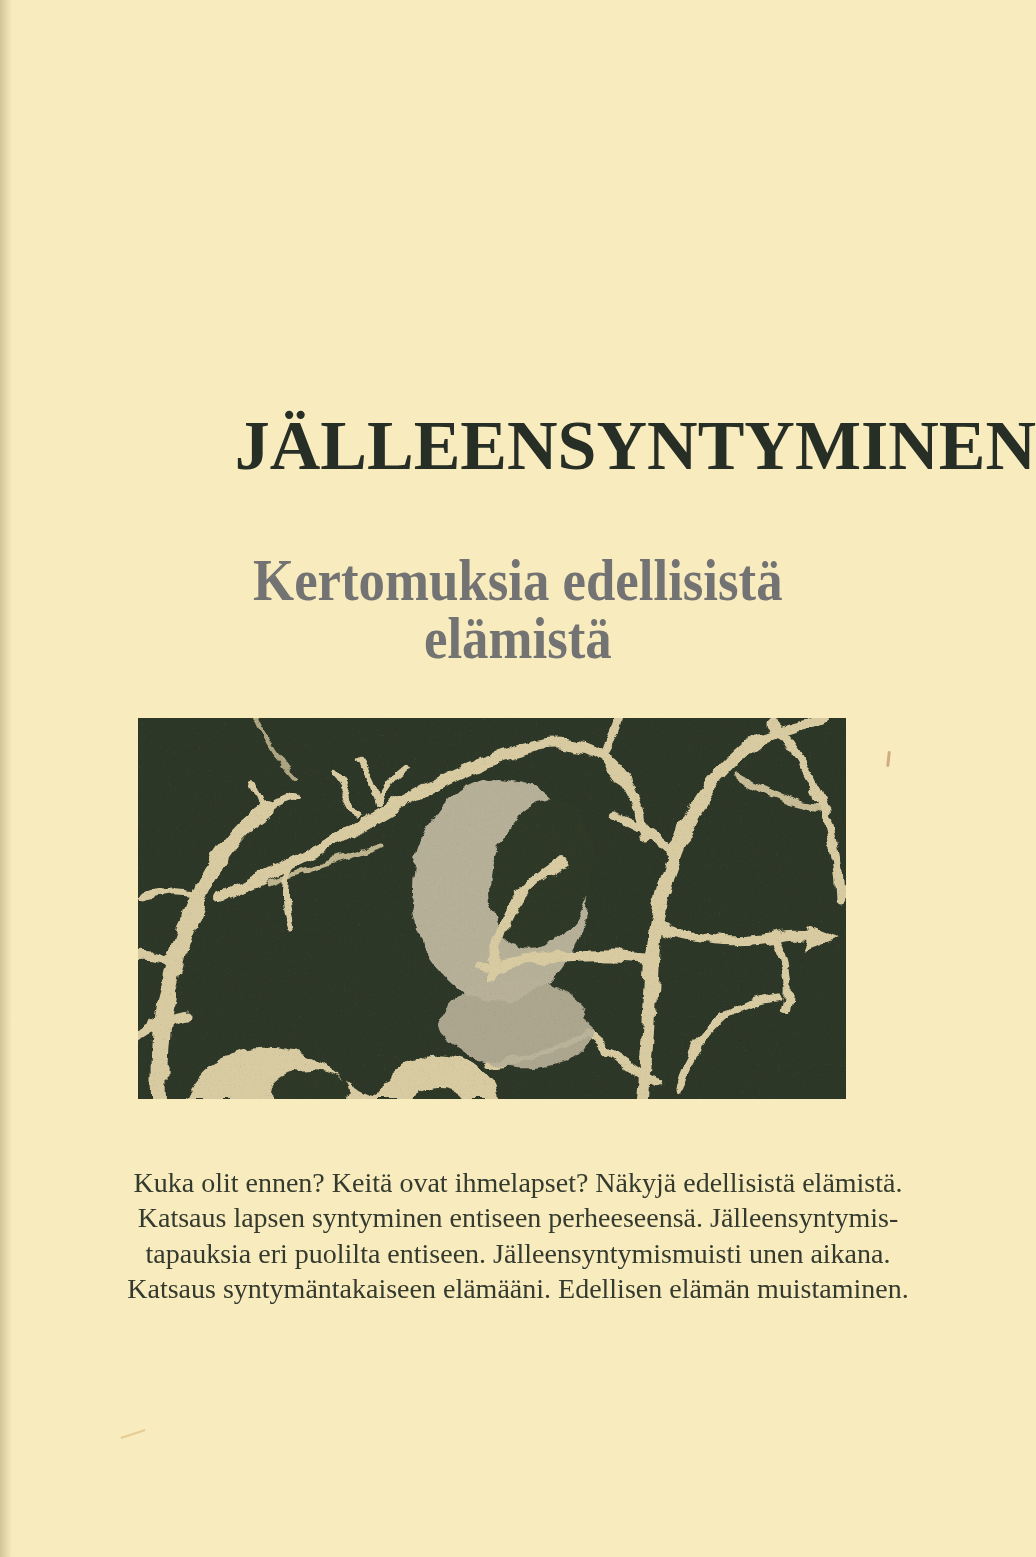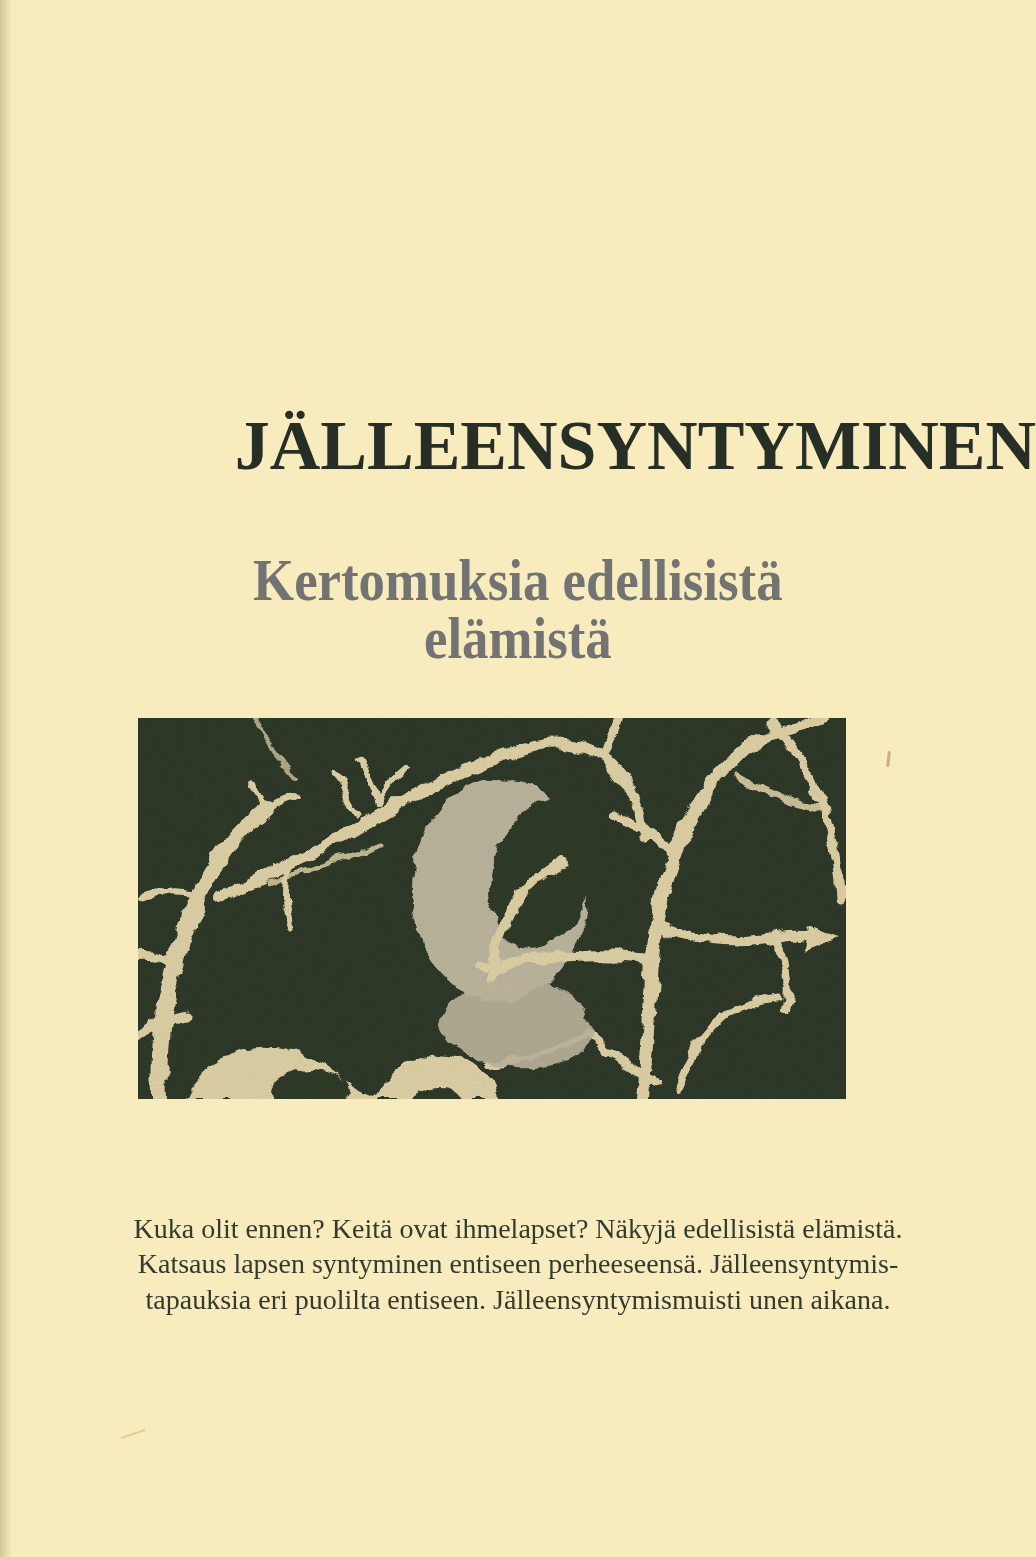--- a/index.html
+++ b/index.html
@@ -55,21 +55,20 @@
     position: absolute; left: 138px; top: 718px;
     width: 708px; height: 381px;
     box-shadow: inset 0 0 8px rgba(25,30,18,.35);
   }
   .artwork svg { display: block; }
   .blurb {
     position: absolute; top: 1165px; left: 0; width: 100%;
     text-align: center;
     font-size: 28px; line-height: 35.3px;
     color: #343a2e;
-    margin-top: 46px;
   }
   .artifact-red {
     position: absolute; left: 887px; top: 751px;
     width: 3px; height: 16px; border-radius: 2px;
     background: #b5764f; opacity: .55;
     transform: rotate(6deg);
   }
   .artifact-scratch {
     position: absolute; left: 120px; top: 1433px;
     width: 26px; height: 2px; border-radius: 2px;
@@ -168,18 +167,19 @@
         <rect width="708" height="381" filter="url(#grainDark)" opacity="0.5"></rect>
         <rect width="708" height="381" filter="url(#grainLight)" opacity="0.38"></rect>
       </g>
     </svg>
   </div>
 
   <div class="blurb">
     <div class="blurb-line">Kuka olit ennen? Keitä ovat ihmelapset? Näkyjä edellisistä elämistä.</div>
     <div class="blurb-line">Katsaus lapsen syntyminen entiseen perheeseensä. Jälleensyntymis-</div>
     <div class="blurb-line">tapauksia eri puolilta entiseen. Jälleensyntymismuisti unen aikana.</div>
+    <div class="blurb-line">Katsaus syntymäntakaiseen elämääni. Edellisen elämän muistaminen.</div>
   </div>
 
   <div class="artifact-red"></div>
   <div class="artifact-scratch"></div>
 
 </div>
 
 </body></html>

